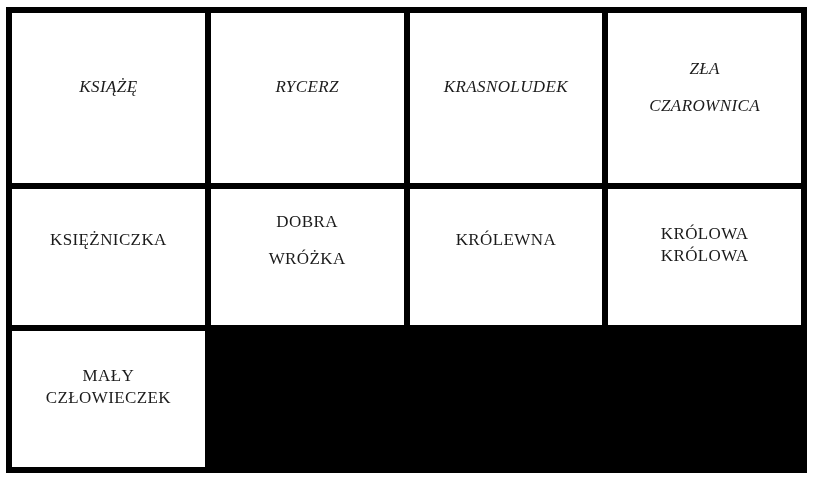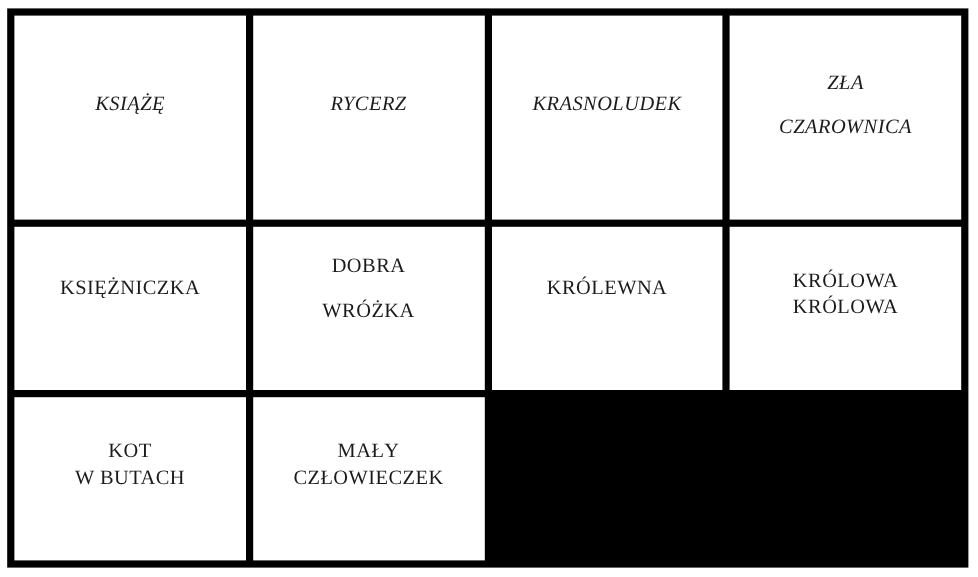--- a/index.html
+++ b/index.html
@@ -80,21 +80,17 @@
         <div class="cell-line">WRÓŻKA</div>
       </div>
       <div class="cell row-1 single">
         <div class="cell-line">KRÓLEWNA</div>
       </div>
       <div class="cell row-2 single">
         <div class="cell-line">KRÓLOWA</div>
         <div class="cell-line">KRÓLOWA</div>
       </div>
       <div class="cell row-2 single">
-        <div class="cell-line">KOT</div>
-        <div class="cell-line">W BUTACH</div>
-      </div>
-      <div class="cell row-2 single">
         <div class="cell-line">MAŁY</div>
         <div class="cell-line">CZŁOWIECZEK</div>
       </div>
     </div>
 </div>
 
 </body></html>

